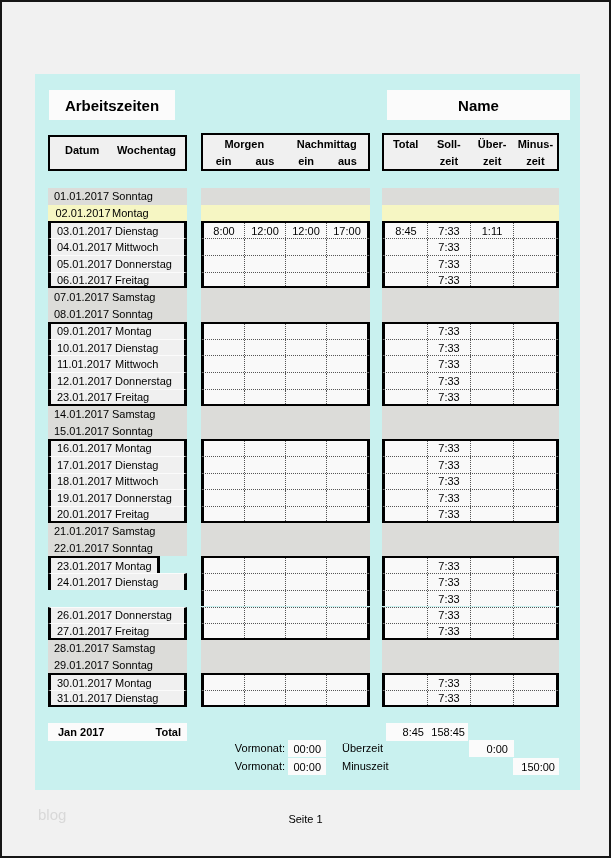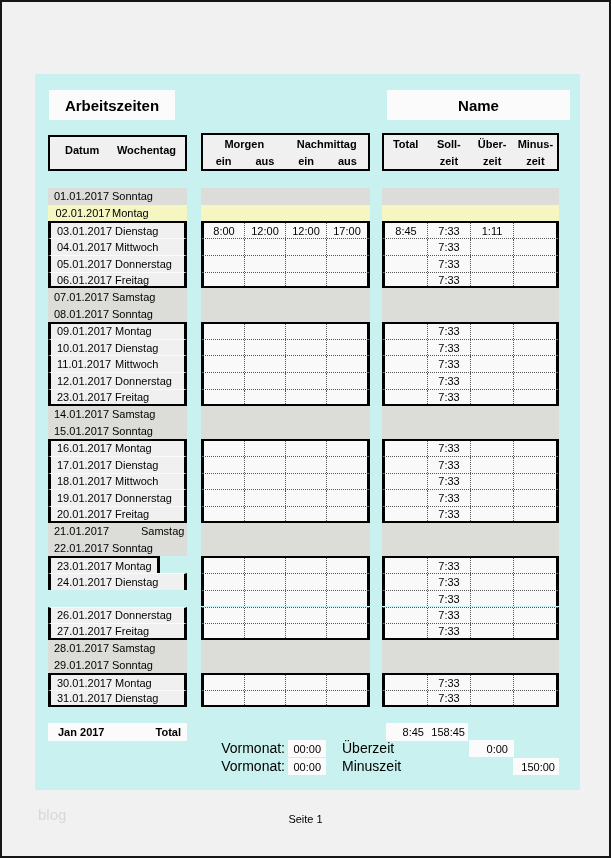--- a/index.html
+++ b/index.html
@@ -39,21 +39,21 @@
   .cell{flex:1;text-align:center;border-right:1px dotted #555;height:100%;
         display:flex;align-items:center;justify-content:center;}
   .cell:last-child{border-right:none;}
   
   .sumbox{position:absolute;background:#fbfbfb;box-sizing:border-box;font-size:11px;
           display:flex;align-items:center;}
   .jan{left:46px;top:721px;width:139px;height:18px;font-weight:bold;
        justify-content:space-between;padding:0 6px 0 10px;}
   .totals{left:384px;top:721px;width:82px;height:18px;}
   .totals span{flex:1;text-align:right;padding-right:3px;}
-  .lbl{position:absolute;font-size:14px;height:17px;line-height:17px;}
+  .lbl{position:absolute;font-size:11px;height:17px;line-height:17px;}
   .vr1,.vr2{left:199px;width:84px;text-align:right;}
   .vr1{top:738px;} .vr2{top:756px;}
   .vbox{left:286px;width:38px;height:17px;justify-content:flex-end;padding-right:5px;}
   .vbox1{top:738px;} .vbox2{top:756px;}
   .uz{left:340px;top:738px;} .mz{left:340px;top:756px;}
   .uzbox{left:467px;top:738px;width:45px;height:17px;justify-content:flex-end;padding-right:6px;}
   .mzbox{left:511px;top:756px;width:46px;height:17px;justify-content:flex-end;padding-right:4px;}
   .footer{position:absolute;left:0;top:811px;width:100%;text-align:center;font-size:11px;}
   .watermark{position:absolute;left:36px;top:804px;font-size:15px;color:#d8d8d8;}
 </style>
@@ -396,21 +396,21 @@
           <span class="cell"></span>
         </div>
         <div class="sec wgrid dt bb" style="left: 380px; width: 177px;">
           <span class="cell"></span>
           <span class="cell">7:33</span>
           <span class="cell"></span>
           <span class="cell"></span>
         </div>
       </div>
       <div class="trow" style="top: 520.8px;">
-        <div class="sec band weekend" style="left: 46px; width: 139px; gap: 29px;">
+        <div class="sec band weekend" style="left: 46px; width: 139px;">
           <span class="date">21.01.2017</span>
           <span>Samstag</span>
         </div>
         <div class="sec band weekend" style="left: 199px; width: 169px;"></div>
         <div class="sec band weekend" style="left: 380px; width: 177px;"></div>
       </div>
       <div class="trow" style="top: 537.54px;">
         <div class="sec band weekend" style="left: 46px; width: 139px;">
           <span class="date">22.01.2017</span>
           <span>Sonntag</span>

